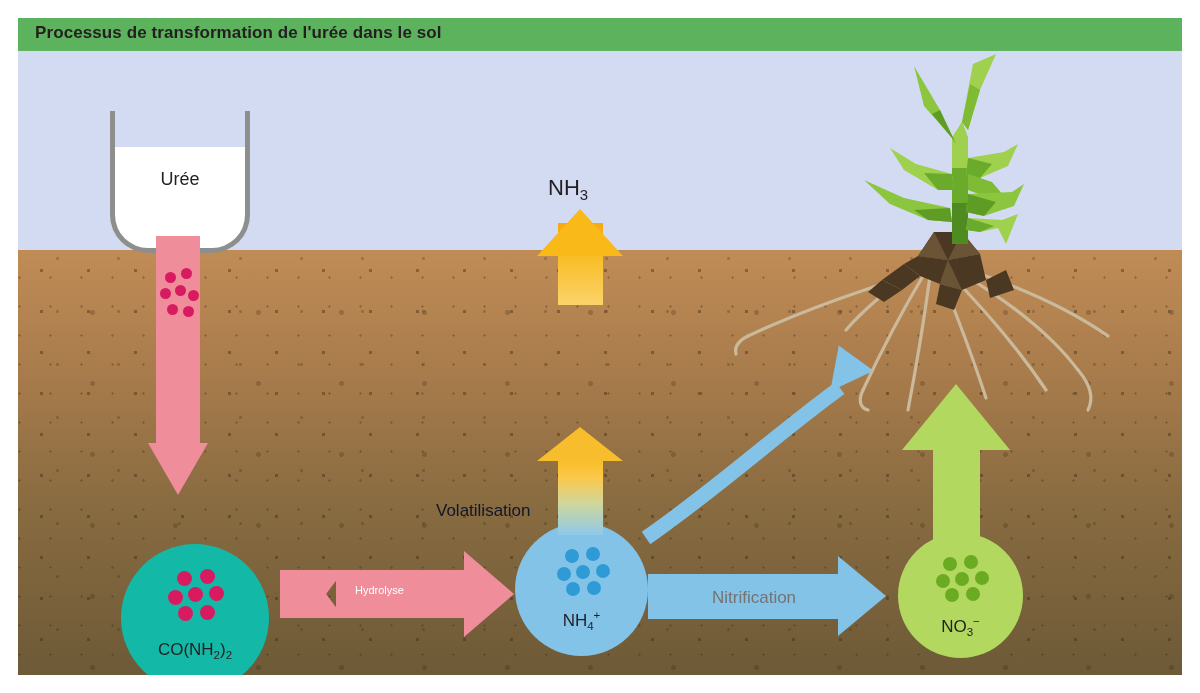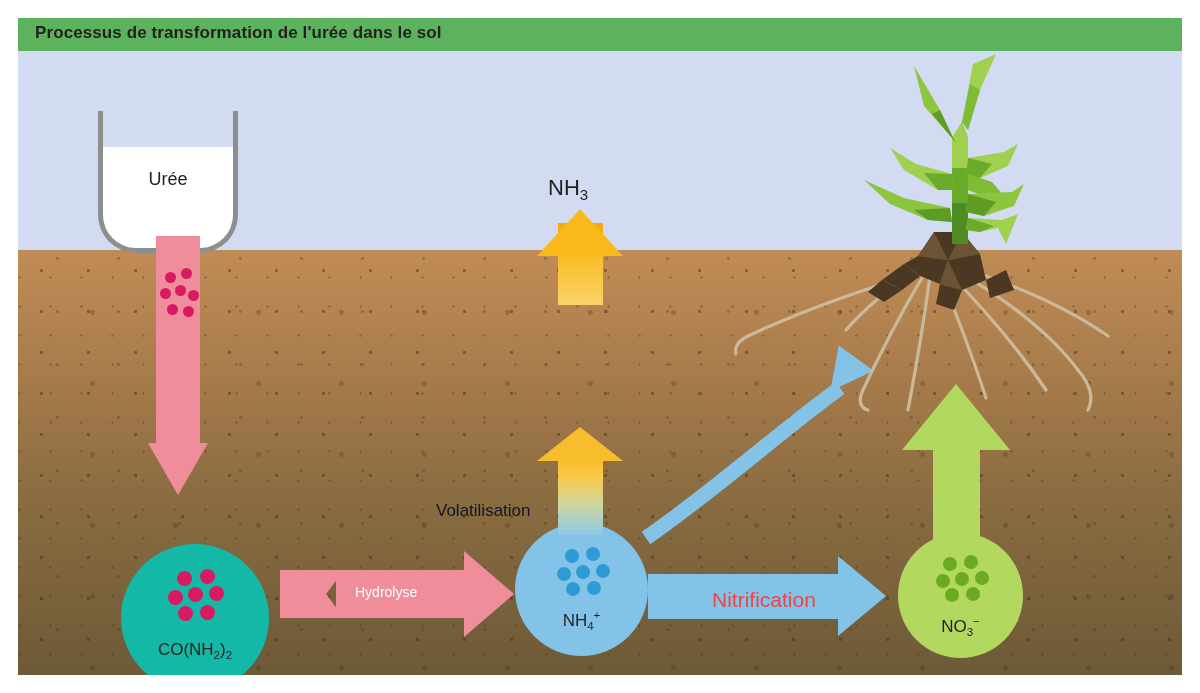--- a/index.html
+++ b/index.html
@@ -22,21 +22,21 @@
        radial-gradient(circle, rgba(60,40,18,.5) 1.3px, transparent 1.6px);
      background-size:47px 41px, 31px 29px, 83px 71px, 61px 53px;
      background-position:0 0, 17px 13px, 33px 27px, 9px 35px;}
 
   .lbl{position:absolute;white-space:nowrap;}
   sub,sup{font-size:.68em;}
   sup{vertical-align:super;}
   sub{vertical-align:sub;}
 
   
-  #beaker{position:absolute;left:80px;top:93px;width:140px;height:142px;}
+  #beaker{position:absolute;left:92px;top:93px;width:140px;height:142px;}
   #beaker-liquid{position:absolute;left:4px;top:36px;width:132px;height:102px;background:#ffffff;
      border-bottom-left-radius:34px;border-bottom-right-radius:34px;}
   #beaker-outline{position:absolute;left:0;top:0;width:140px;height:142px;
      border:5px solid #8d8f8e;border-top:none;border-bottom-left-radius:38px;border-bottom-right-radius:38px;
      box-sizing:border-box;}
   #beaker-label{position:absolute;left:0;top:58px;width:140px;text-align:center;font-size:18px;color:#231f20;}
 
   
   #pink-col{position:absolute;left:138px;top:232px;width:44px;height:102px;background:#ef8d9a;}
   #pink-col-top{position:absolute;left:138px;top:218px;width:44px;height:20px;background:#ef8d9a;}
@@ -54,27 +54,27 @@
   #n-nh4 {left:497px;top:505px;width:133px;height:133px;background:#84c3e8;}
   #n-nh2 {left:497px;top:287px;width:126px;height:126px;background:#fbd36b;}
   #n-no3 {left:880px;top:515px;width:125px;height:125px;background:#b3d860;}
 
   
   #hydro-tail{position:absolute;left:262px;top:552px;width:64px;height:48px;background:#ef8d9a;
       clip-path:polygon(0 0,100% 0,72% 50%,100% 100%,0 100%);}
   #hydro-body{position:absolute;left:318px;top:552px;width:136px;height:48px;background:#ef8d9a;}
   #hydro-head{position:absolute;left:446px;top:533px;width:0;height:0;
       border-top:43px solid transparent;border-bottom:43px solid transparent;border-left:50px solid #ef8d9a;}
-  #hydro-label{left:337px;top:566px;font-size:14px;color:#ffffff;}
+  #hydro-label{left:337px;top:566px;font-size:11px;color:#ffffff;}
 
   
   #nitri-body{position:absolute;left:630px;top:556px;width:196px;height:45px;background:#84c3e8;}
   #nitri-head{position:absolute;left:820px;top:538px;width:0;height:0;
       border-top:40px solid transparent;border-bottom:40px solid transparent;border-left:48px solid #84c3e8;}
-  #nitri-label{left:694px;top:570px;font-size:21px;color:#ef4444;}
+  #nitri-label{left:694px;top:570px;font-size:17px;color:#737373;}
 
   
   #vol-shaft{position:absolute;left:540px;top:435px;width:45px;height:82px;
       background:linear-gradient(to top,#8fc8ea 0%,#cfd79c 38%,#fbc84a 70%,#f9b919 100%);}
   #vol-head{position:absolute;left:519px;top:409px;width:0;height:0;
       border-left:43px solid transparent;border-right:43px solid transparent;border-bottom:34px solid #f7bd2c;}
   #nh3-shaft{position:absolute;left:540px;top:205px;width:45px;height:82px;
       background:linear-gradient(to top,#fbd36b 0%,#f9b919 70%,#f6a90f 100%);}
   #nh3-head-tri{position:absolute;left:519px;top:191px;width:0;height:0;
       border-left:43px solid transparent;border-right:43px solid transparent;border-bottom:47px solid #f9b919;}

